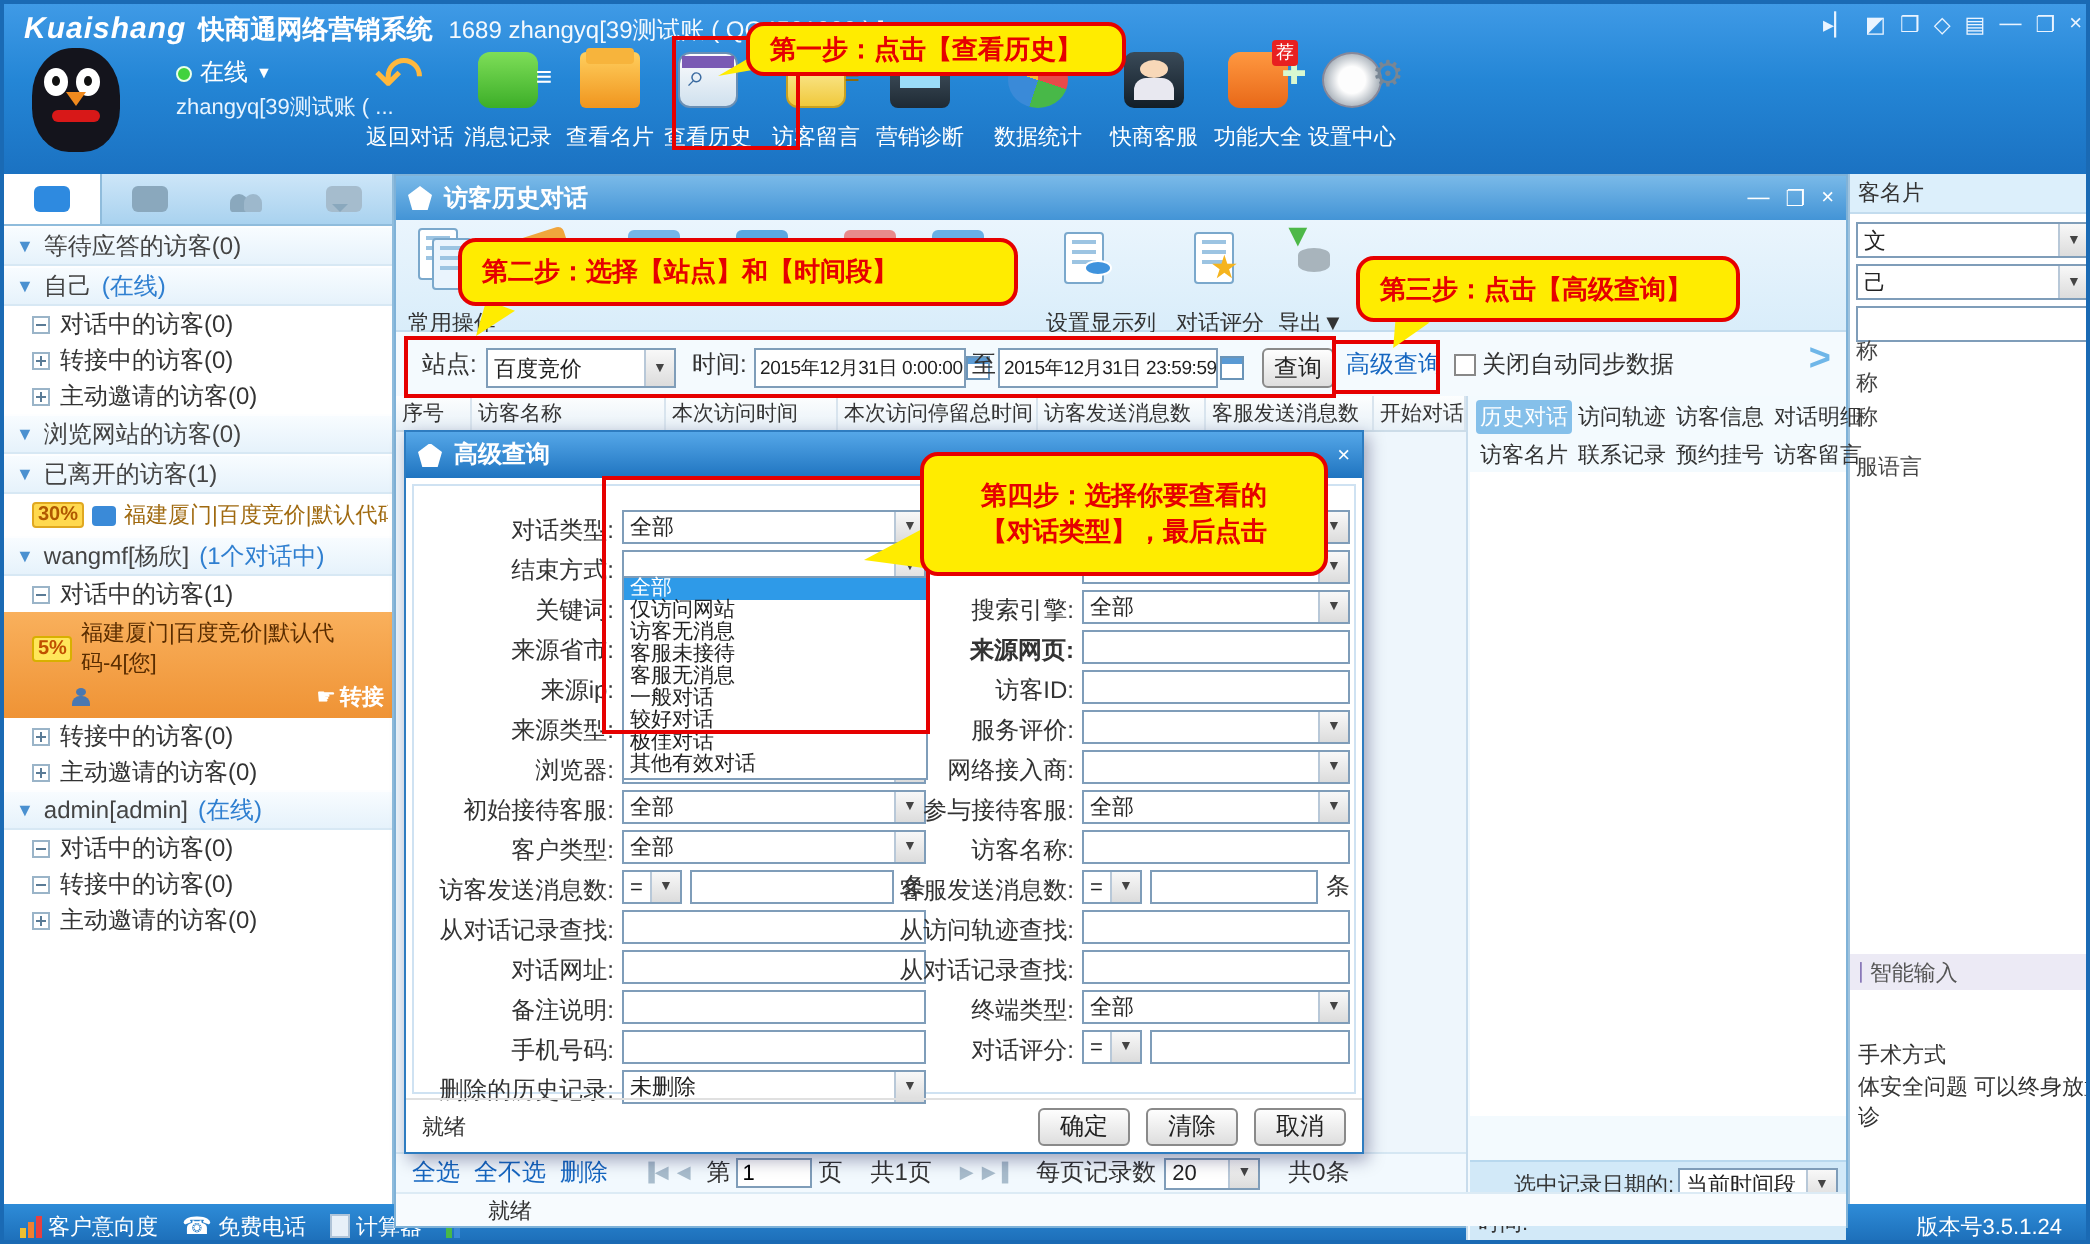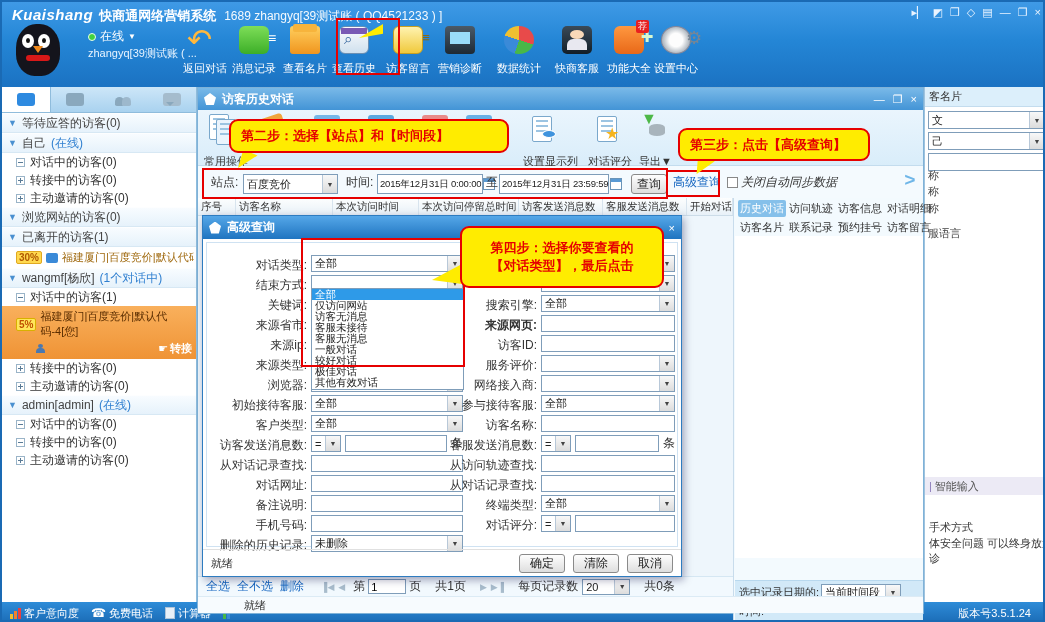--- a/index.html
+++ b/index.html
@@ -88,21 +88,21 @@
   .link{color:#1566c0;cursor:pointer;}
   .cb{width:11px;height:11px;border:1px solid #888;background:#fff;display:inline-block;vertical-align:-2px;margin-right:3px;}
   #hdr-row{position:absolute;left:0;top:110px;width:535px;height:18px;display:flex;background:linear-gradient(#fdfefe,#e8f1f8);border-bottom:1px solid #ccdce8;}
   .hcol{border-right:1px solid #d8e4ee;font-size:10.5px;color:#333;display:flex;align-items:center;padding-left:3px;white-space:nowrap;overflow:hidden;}
   #tabs-zone{position:absolute;left:535px;top:110px;width:190px;height:442px;background:#f3fafe;border-left:1px solid #c8dcec;}
   .tabrow{display:flex;gap:1px;padding:2px 4px 0 4px;}
   .ftab{font-size:11px;color:#333;padding:1px 2px;white-space:nowrap;cursor:pointer;}
   .ftab.active{background:#85c0ea;color:#fff;border-radius:2px;}
   #tab-content{position:absolute;left:1px;top:38px;width:188px;height:322px;background:#fff;}
   #band{position:absolute;left:1px;bottom:20px;width:188px;height:40px;background:#d2e9f8;border-top:1px solid #b8d8ee;font-size:11px;color:#333;padding:3px 4px;}
-  #band .r1{display:flex;align-items:center;gap:2px;}
+  #band .r1{display:flex;align-items:center;gap:2px;justify-content:flex-end;}
   #pager{position:absolute;left:0;top:488px;width:535px;height:20px;background:#f2f9fe;border-top:1px solid #d5e7f3;display:flex;align-items:center;font-size:12px;color:#333;padding-left:8px;white-space:nowrap;}
   #pager .lk{color:#1566c0;margin-right:7px;cursor:pointer;text-align:center;}
   .nav{color:#a8bccc;font-size:9px;margin:0 2px;cursor:pointer;}
   #pg-input{width:38px;height:15px;border:1px solid #7f9db9;font-size:11px;padding:0 2px;margin:0 3px;}
   #hist-status{position:absolute;left:0;top:508px;width:725px;height:17px;background:#f7fbfe;border-top:1px solid #dcebf5;font-size:11px;color:#333;display:flex;align-items:center;padding-left:46px;}
   
   #adv{left:200px;top:213px;width:480px;height:362px;background:#fff;border:1px solid #2e7cc0;box-shadow:2px 3px 8px rgba(0,0,60,.35);z-index:40;}
   #adv .dlg-tb{background:linear-gradient(#55a7e8,#1f74c0);height:23px;}
   #adv-body{position:absolute;left:3px;top:26px;right:3px;bottom:29px;border:1px solid #cfe2f2;}
   .frow{position:absolute;height:17px;display:flex;align-items:center;}
@@ -415,21 +415,21 @@
         <span>2015年12月31日 0:00:00</span>
           <span class="cal"></span>
       </div>
       <span class="fi" style="left:288px;">至</span>
       <div class="fi dtbox" style="left:301px;width:110px;">
         <span>2015年12月31日 23:59:59</span>
           <span class="cal"></span>
       </div>
       <div class="fi btn" style="left:433px;width:36px;height:20px;">查询</div>
       <span class="fi link" style="left:475px;">高级查询</span>
-      <span class="fi" style="left:529px;font-style:italic;"><span class="cb"></span><span>关闭自动同步数据</span></span>
+      <span class="fi" style="left:529px;"><span class="cb"></span><span>关闭自动同步数据</span></span>
       <span class="fi chev-big" style="left:706px;top:3px;">&gt;</span>
     </div>
     <div id="hdr-row">
         <div class="hcol" style="width: 38px;">
           <span>序号</span>
         </div>
         <div class="hcol" style="width: 97px;">
           <span>访客名称</span>
         </div>
         <div class="hcol" style="width: 86px;">
@@ -761,20 +761,23 @@
         </span>
       </span>
     </div>
   <div class="abs" id="bb-version">版本号3.5.1.24</div>
 
   <div class="redbox" style="left:334px;top:16px;width:64px;height:57px;"></div>
   <div class="redbox" style="left:200px;top:166px;width:466px;height:31px;"></div>
   <div class="redbox" style="left:664px;top:168px;width:54px;height:27px;"></div>
   <div class="redbox" style="left:299px;top:236px;width:164px;height:129px;"></div>
 
+  <div class="callout" style="left:371px;top:9px;width:190px;height:27px;">
+    <span>第一步：点击【查看历史】</span>
+  </div>
   <div class="tail" style="left:357px;top:22px;width:24px;height:14px;clip-path:polygon(0 100%,100% 0,100% 70%);"></div>
 
   <div class="callout" style="left:227px;top:117px;width:280px;height:34px;">
     <span>第二步：选择【站点】和【时间段】</span>
   </div>
   <div class="tail" style="left:236px;top:148px;width:26px;height:18px;clip-path:polygon(0 100%,20% 0,75% 30%);"></div>
 
   <div class="callout" style="left:676px;top:126px;width:192px;height:33px;">
     <span>第三步：点击【高级查询】</span>
   </div>

